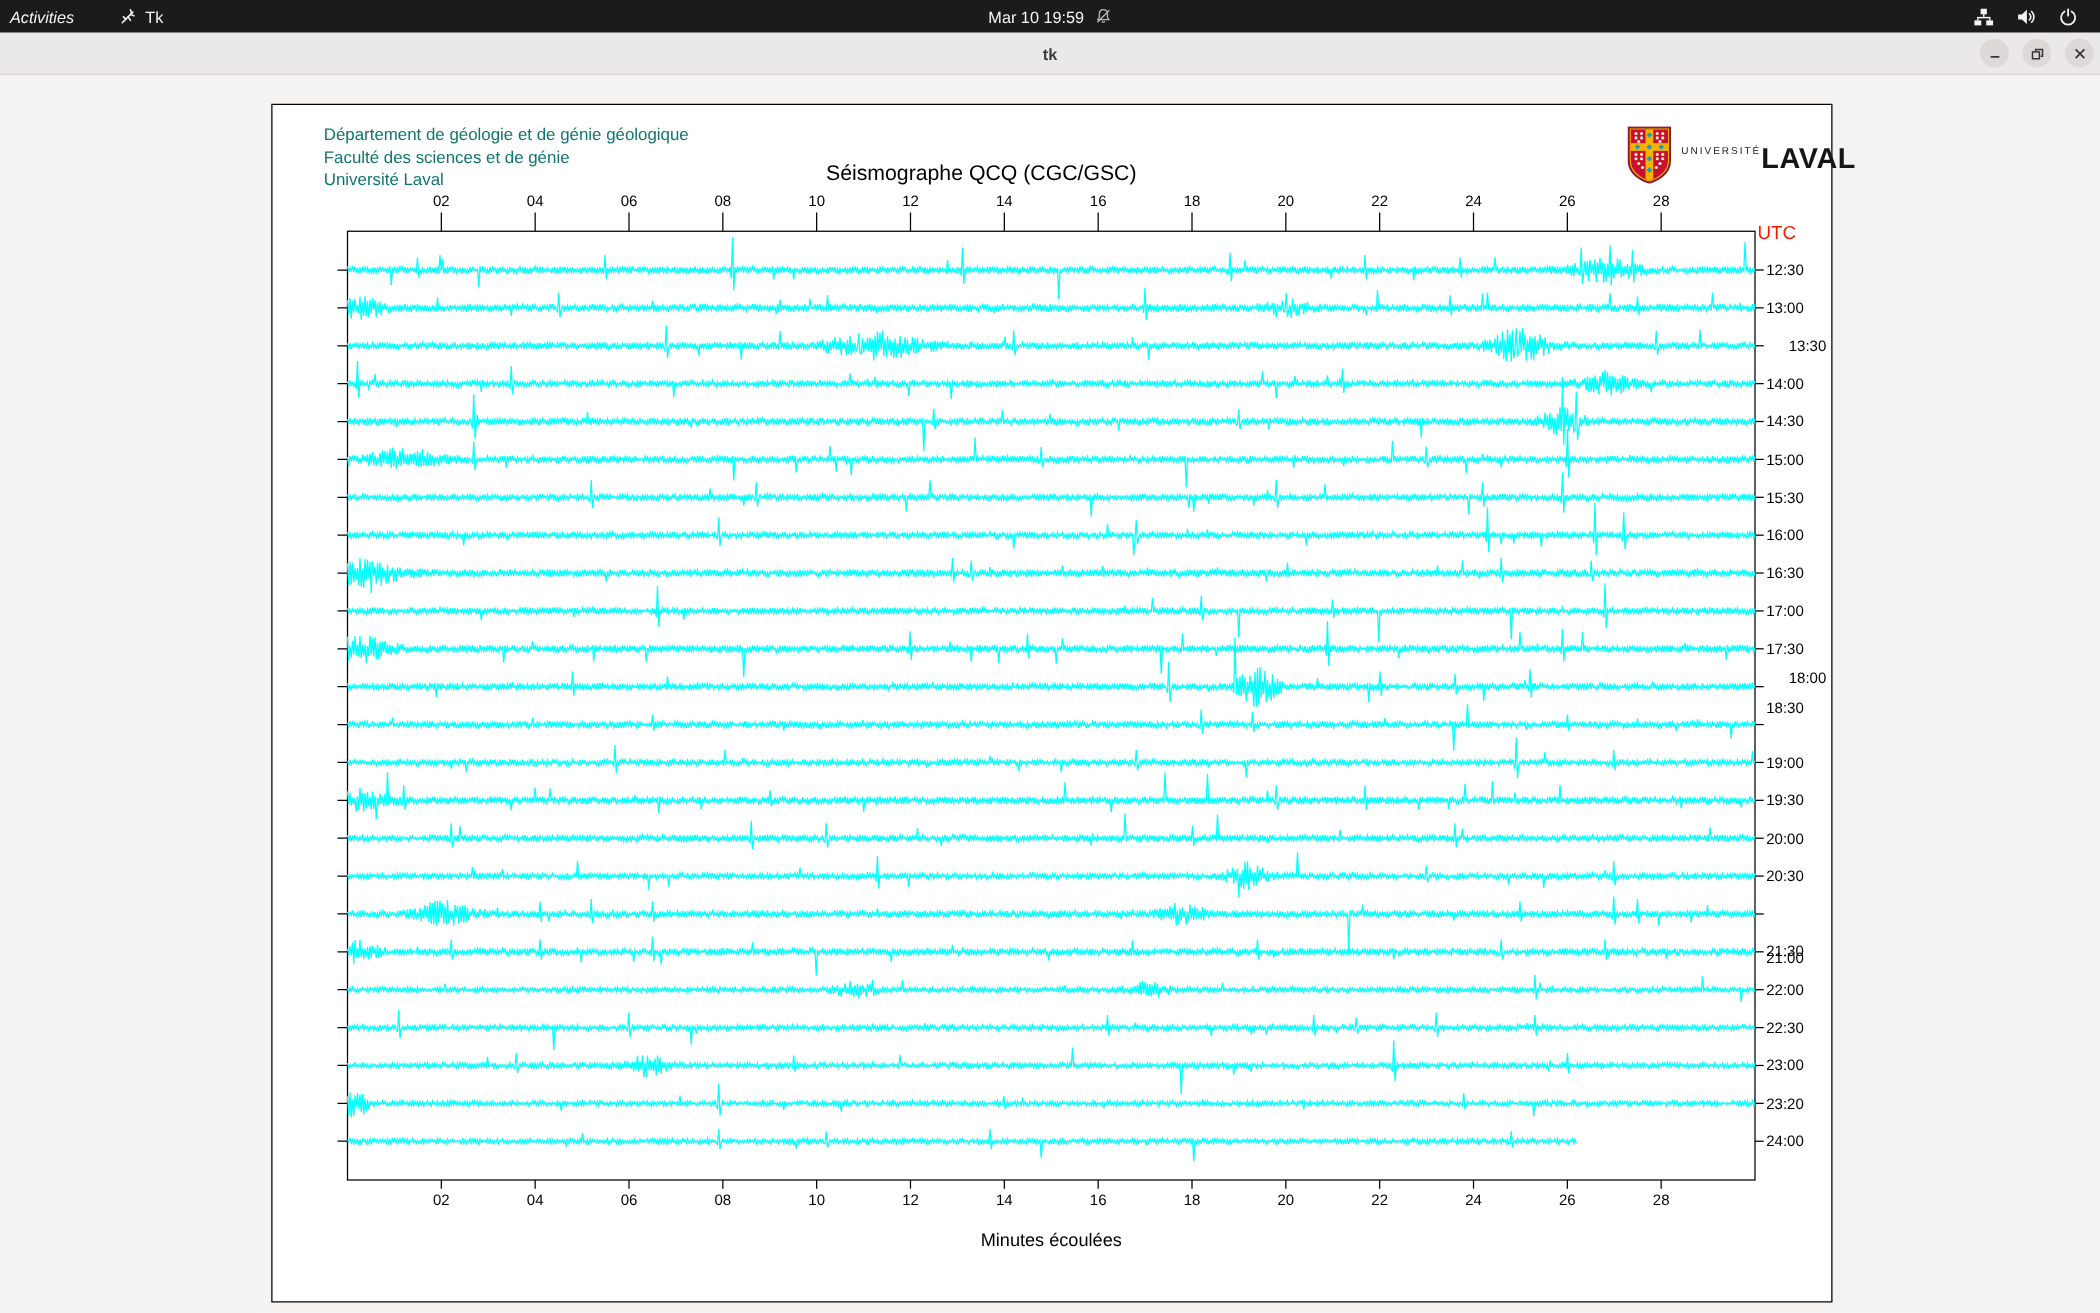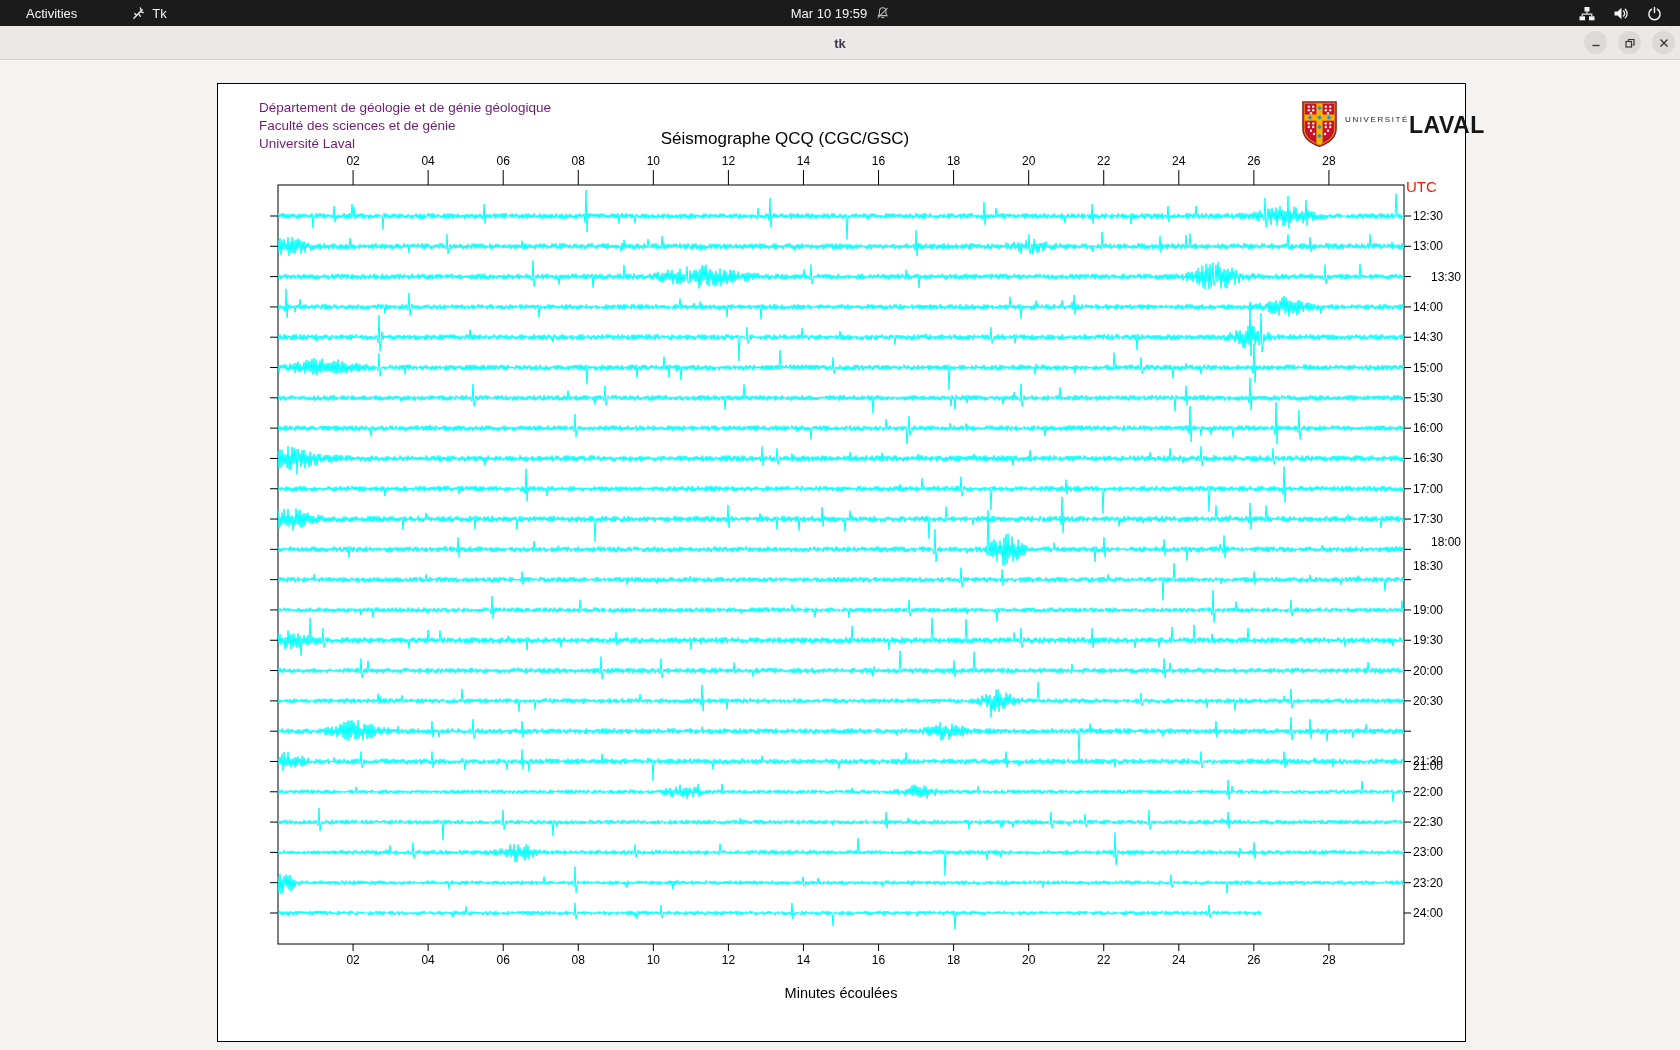--- a/index.html
+++ b/index.html
@@ -4,21 +4,21 @@
 <style>
   * { margin:0; padding:0; box-sizing:border-box; }
   html,body { width:1680px; height:1050px; overflow:hidden;
     font-family:"Liberation Sans","DejaVu Sans",sans-serif; background:#f5f3f1; }
 
   
   .topbar { position:absolute; left:0; top:0; width:1680px; height:26px;
     background:#1b1b1b; color:#f4f4f4; font-size:13px; display:flex;
     align-items:center; justify-content:space-between; z-index:50; }
   .tb-left { display:flex; align-items:center; height:100%; }
-  .tb-activities { padding:0 26px; height:100%; display:flex; align-items:center; cursor:pointer; }
+  .tb-activities { padding:0 8px; height:100%; display:flex; align-items:center; cursor:pointer;font-style:italic; }
   .tb-app { display:flex; align-items:center; gap:6px; margin-left:20px; height:100%; padding:0 8px; }
   .tb-center { position:absolute; left:50%; transform:translateX(-50%); display:flex;
     align-items:center; gap:8px; height:100%; }
   .tb-right { display:flex; align-items:center; gap:18px; padding-right:18px; height:100%; }
   .tb-icon { display:inline-flex; align-items:center; }
 
   
   .titlebar { position:absolute; left:0; top:26px; width:1680px; height:34px;
     background:#ebe9e7; border-bottom:1px solid #d5d2cf; z-index:40; }
   .win-title { position:absolute; left:0; right:0; top:0; height:34px; display:flex;
@@ -26,21 +26,21 @@
   .win-buttons { position:absolute; right:5px; top:5px; display:flex; gap:11px; }
   .win-btn { width:23px; height:23px; border-radius:50%; background:#dcd9d6; border:none;
     display:flex; align-items:center; justify-content:center; cursor:pointer; padding:0; }
   .win-btn svg { display:block; }
 
   
   .workspace { position:absolute; left:0; top:60px; width:1680px; height:990px; background:#f5f3f1; }
   .tkcanvas { position:absolute; left:217px; top:23px; width:1249px; height:959px;
     background:#ffffff; border:1px solid #000; }
 
-  .dept { position:absolute; left:41px; top:15px; font-size:13.5px; color:#701a75; line-height:18px; }
+  .dept { position:absolute; left:41px; top:15px; font-size:13.5px; color:#0f766e; line-height:18px; }
   .chart-title { position:absolute; left:567px; top:45px; transform:translateX(-50%);
     font-size:17px; color:#000; white-space:nowrap; }
 
   .logo { position:absolute; left:1083px; top:17px; display:flex; align-items:center; gap:7px; }
   .logo-text { display:flex; }
   .logo-small { font-size:8px; letter-spacing:1.6px; color:#222; }
   .logo-large { font-size:23px; font-weight:bold; letter-spacing:0.5px; color:#161616; line-height:0.95; }
 
   .utc-label { position:absolute; left:1188px; top:94px; font-size:15px; color:#ff1500; }
 

